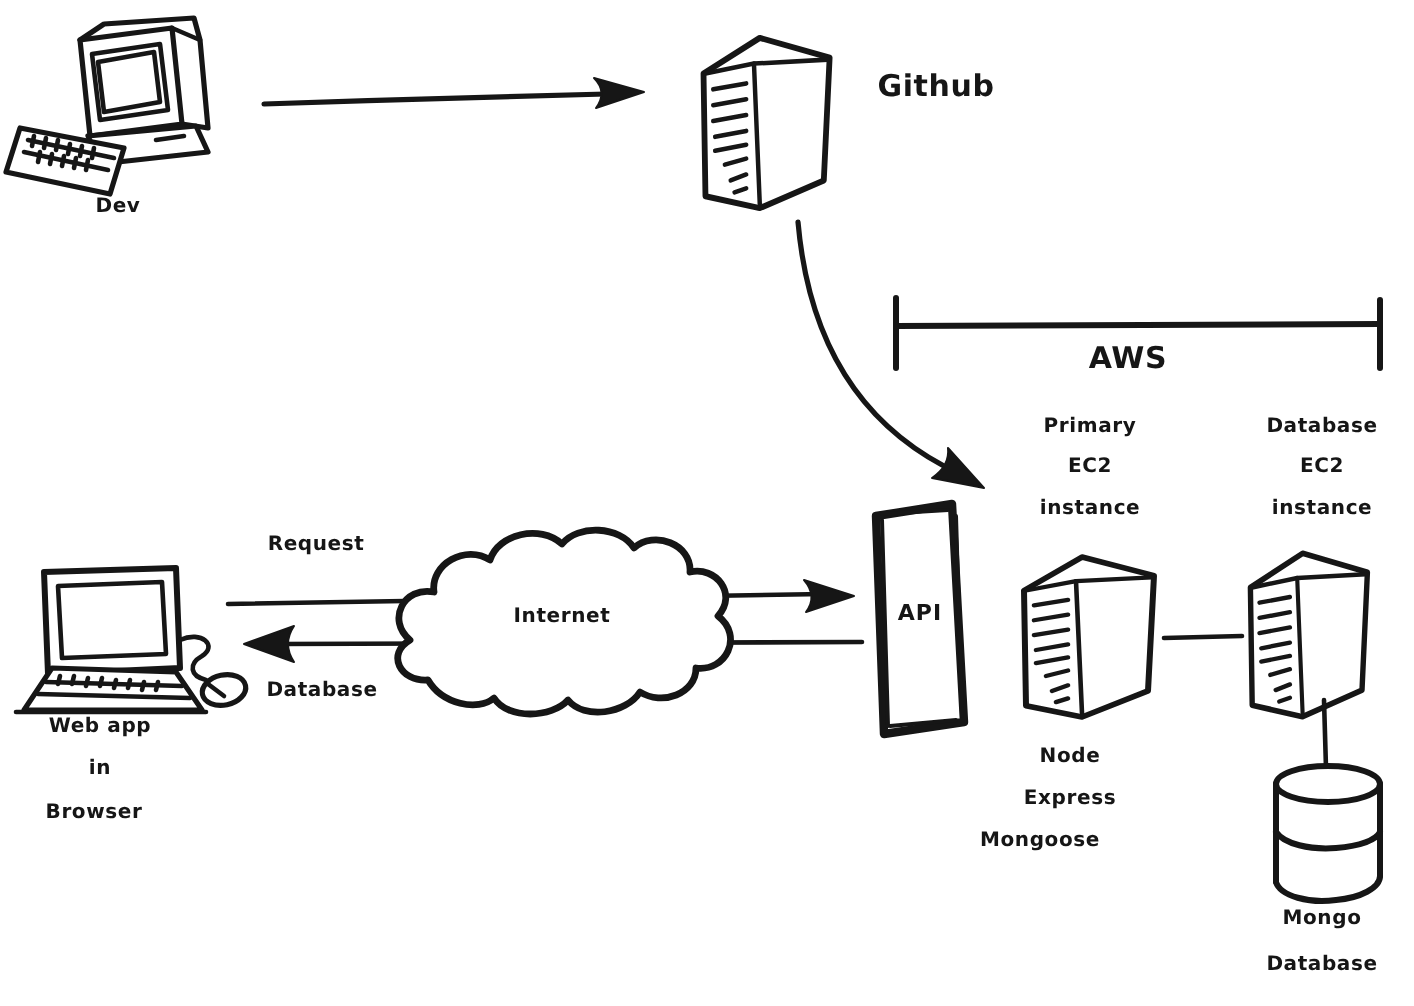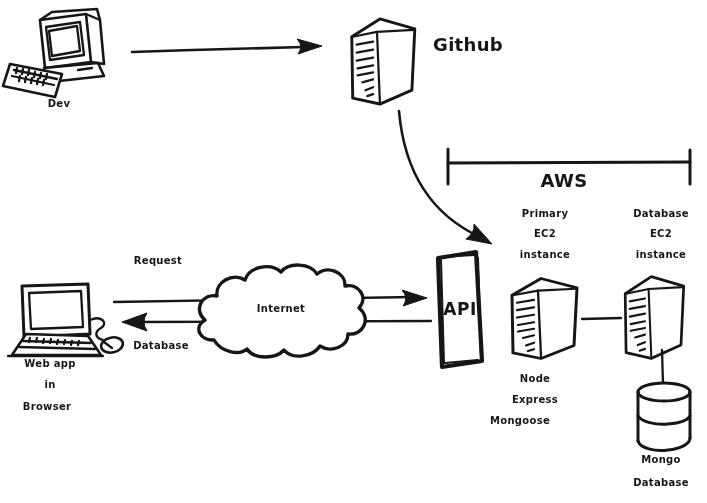--- a/index.html
+++ b/index.html
@@ -1,22 +1,22 @@
 <!DOCTYPE html>
 <html><head>
 <meta charset="utf-8">
 <style>
   html,body{margin:0;padding:0;background:#ffffff;}
   #stage{position:relative;width:707px;height:503px;background:#ffffff;overflow:hidden;
          font-family:"DejaVu Sans",sans-serif;}
   #art{position:absolute;left:0;top:0;}
   .lbl{position:absolute;transform:translateX(-50%);color:#161616;font-weight:bold;
        font-size:10px;letter-spacing:.3px;white-space:nowrap;line-height:1;}
-  .lbl.big{font-size:18px;text-align:right;}
-  .lbl.api{font-size:17px;letter-spacing:.5px;}
+  .lbl.big{font-size:15px;text-align:right;}
+  .lbl.api{font-size:11px;letter-spacing:.5px;}
   .ink{stroke:#161616;fill:none;stroke-linecap:round;stroke-linejoin:round;}
   .w2{stroke-width:2.3;} .w25{stroke-width:2.6;} .w3{stroke-width:3;} .w35{stroke-width:3.4;}
   .fillink{fill:#161616;stroke:#161616;stroke-width:1;stroke-linejoin:round;}
   .paper{fill:#ffffff;}
 </style>
 </head>
 <body>
 
 <div id="stage">
 
@@ -132,21 +132,21 @@
   <div class="lbl" style="left:545px;top:250px">instance</div>
 
   <div class="lbl" style="left:661px;top:209px">Database</div>
   <div class="lbl" style="left:661px;top:229px">EC2</div>
   <div class="lbl" style="left:661px;top:250px">instance</div>
 
   <div class="lbl api" style="left:460px;top:301px">API</div>
 
   <div class="lbl" style="left:281px;top:304px">Internet</div>
 
-  <div class="lbl" style="left:158px;top:256px">Request</div>
+  <div class="lbl" style="left:158px;top:268px">Request</div>
   <div class="lbl" style="left:161px;top:341px">Database</div>
 
   <div class="lbl" style="left:50px;top:359px">Web app</div>
   <div class="lbl" style="left:50px;top:380px">in</div>
   <div class="lbl" style="left:47px;top:402px">Browser</div>
 
   <div class="lbl" style="left:535px;top:374px">Node</div>
   <div class="lbl" style="left:535px;top:395px">Express</div>
   <div class="lbl" style="left:520px;top:416px">Mongoose</div>
 

